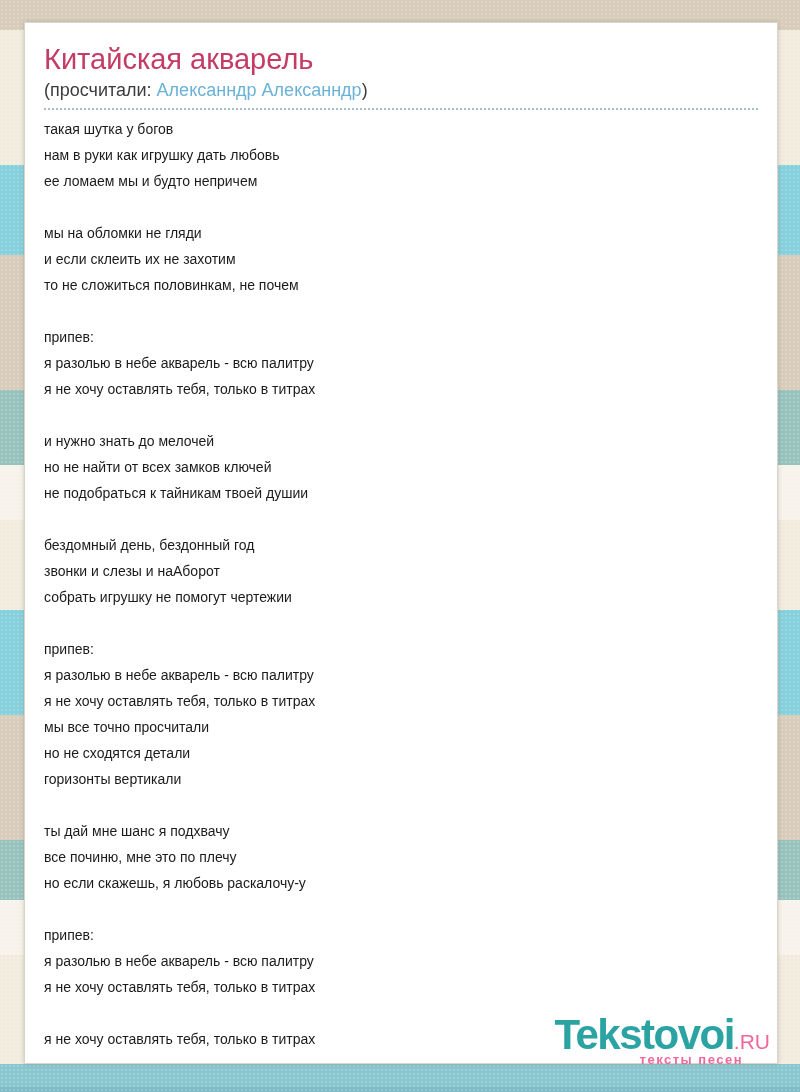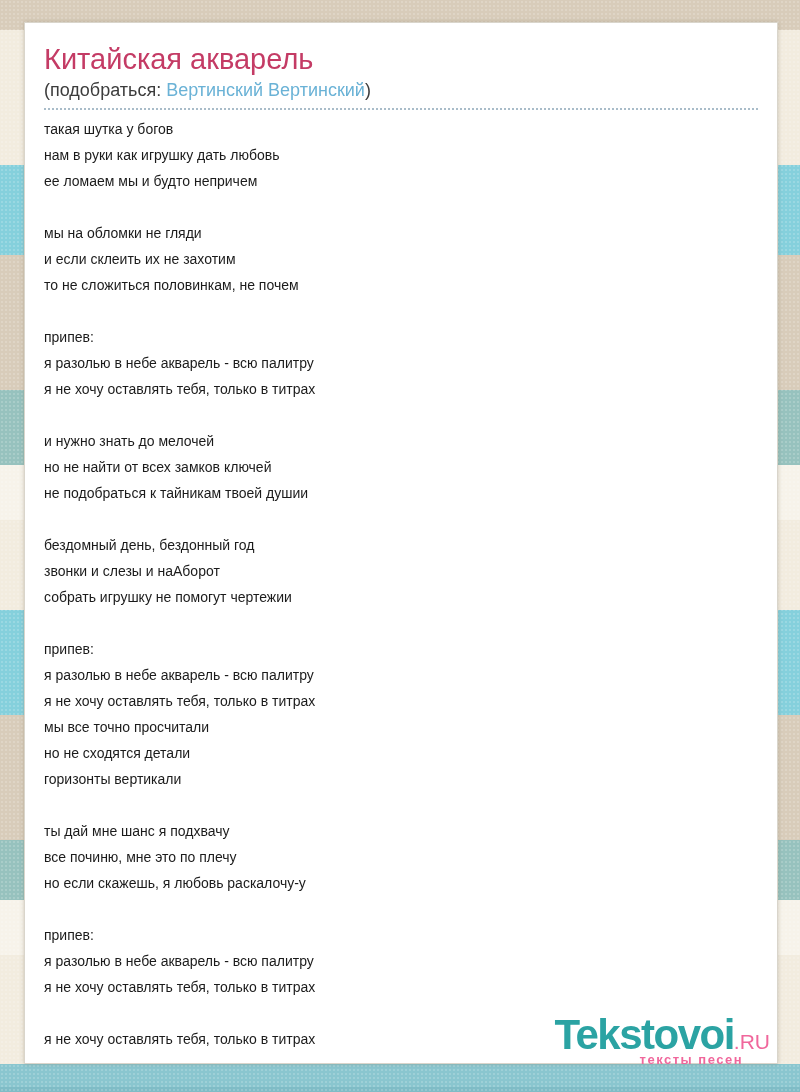--- a/index.html
+++ b/index.html
@@ -79,21 +79,21 @@
 </style>
 </head>
 <body>
 
 <div class="page">
   <div class="bg"></div>
 
   <div class="card">
     <h1 class="song-title">Китайская акварель</h1>
 
-    <div class="artist-line"><span>(подобраться: </span><a class="artist-link">Вертинский Вертинский</a><span>)</span></div>
+    <div class="artist-line"><span>(просчитали: </span><a class="artist-link">Алексанндр Алексанндр</a><span>)</span></div>
 
     <div class="lyrics">такая шутка у богов
 нам в руки как игрушку дать любовь
 ее ломаем мы и будто непричем
 
 мы на обломки не гляди
 и если склеить их не захотим
 то не сложиться половинкам, не почем
 
 припев:

